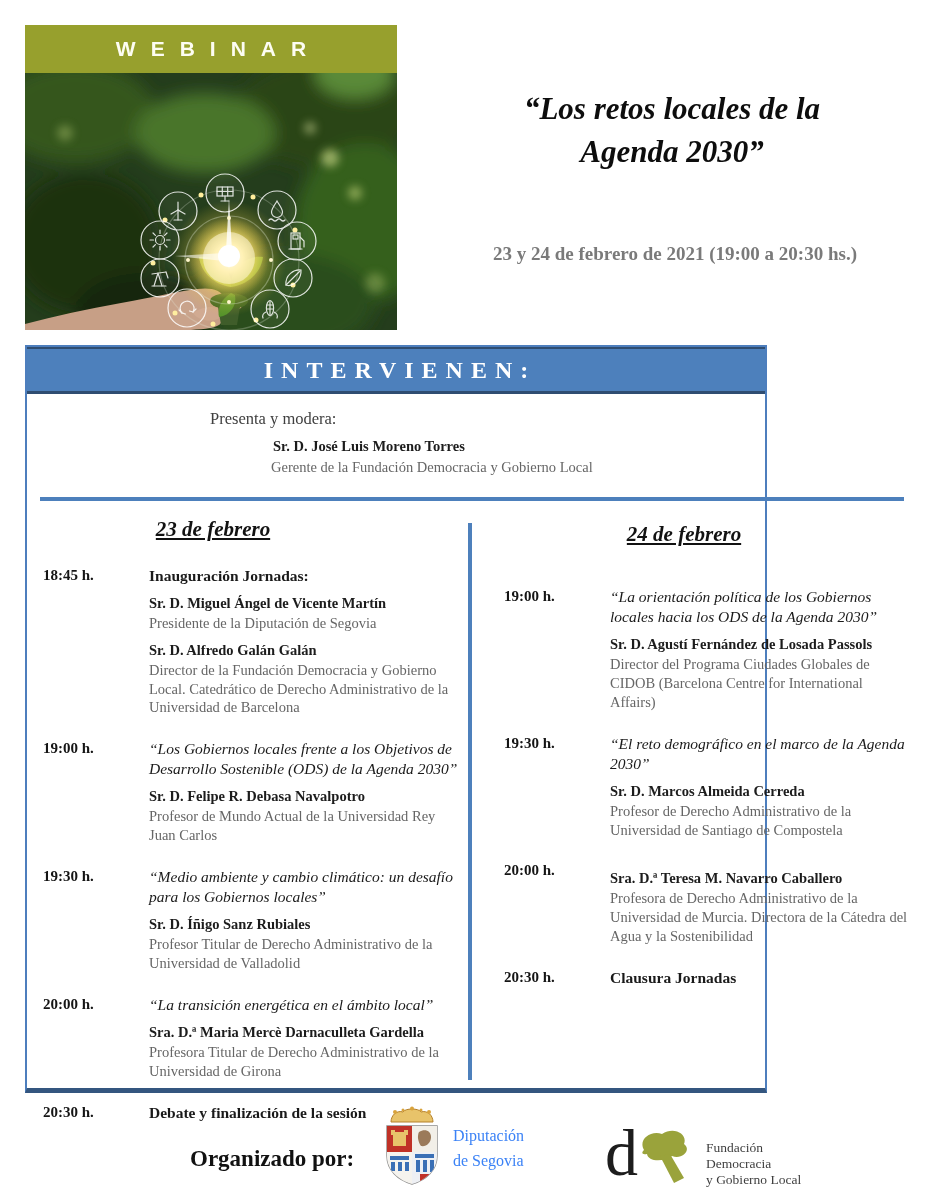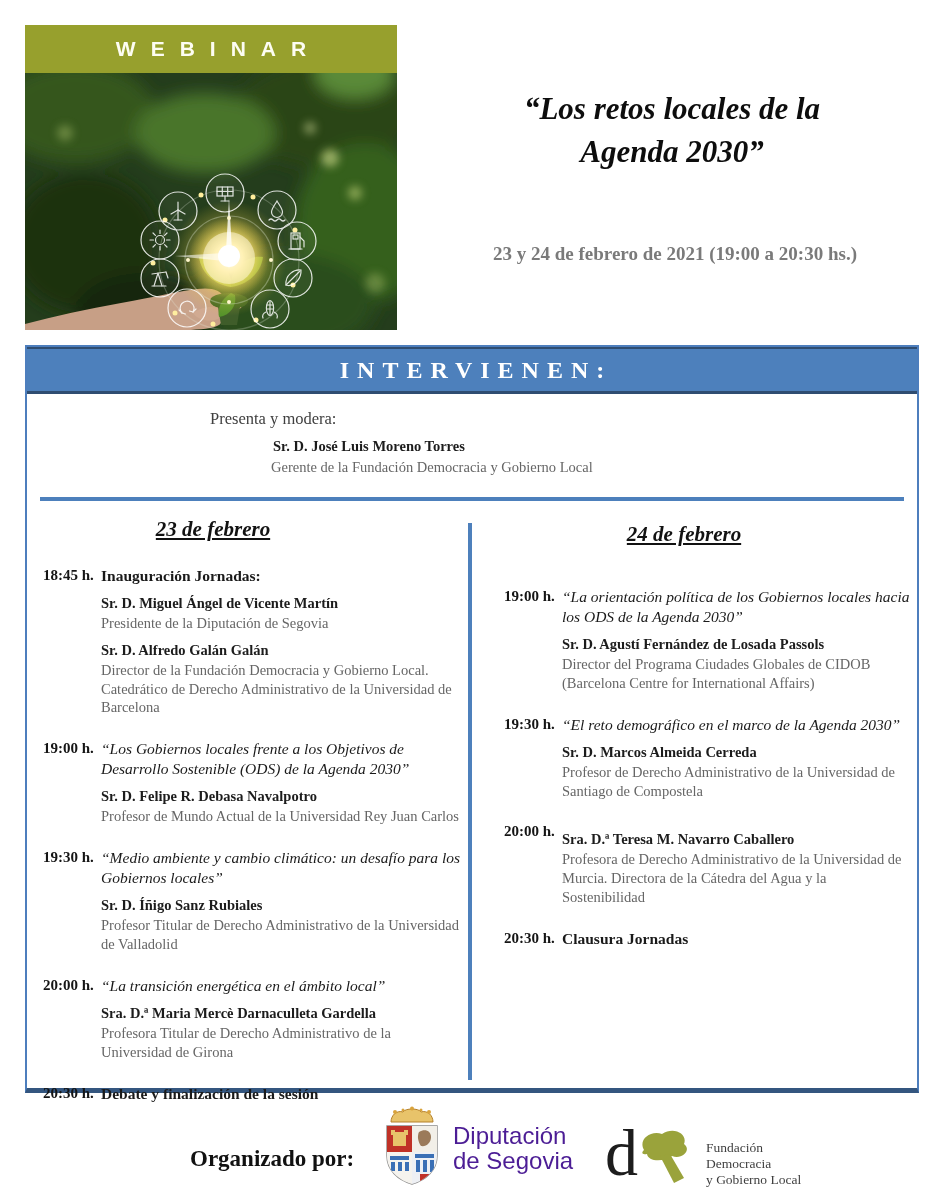--- a/index.html
+++ b/index.html
@@ -13,54 +13,54 @@
         letter-spacing:15px;padding-left:15px;box-sizing:border-box;color:#fdfdf2;}
   .hero{position:absolute;left:25px;top:73px;width:372px;height:257px;}
   .hero svg{display:block;}
 
   .main-title{position:absolute;left:500px;top:48px;width:344px;text-align:center;
         font-weight:bold;font-style:italic;font-size:31px;line-height:1.38;color:#0d0d0d;margin-top:40px;}
   .date-line{position:absolute;left:455px;top:243px;width:440px;text-align:center;
         font-weight:bold;font-size:19px;color:#7a7a7a;}
 
   
-  .main-box{position:absolute;left:25px;top:345px;width:894px;height:748px;
+  .main-box{position:absolute;left:25px;top:345px;width:742px;height:748px;
         border:2px solid #4d7ebd;border-bottom:5px solid #34567f;box-sizing:border-box;background:#fff;}
   .intervienen-band{position:absolute;left:0;top:0;width:100%;height:47px;background:#4d80bc;
         border-top:2px solid #2f4d71;border-bottom:3px solid #2f4d71;box-sizing:border-box;
         display:flex;align-items:center;justify-content:center;color:#fff;
         font-weight:bold;font-size:24px;letter-spacing:8px;padding-left:8px;}
   .presenta-label{position:absolute;left:183px;top:62px;font-weight:normal;font-size:16.5px;color:#404040;}
   .presenter-name{position:absolute;left:246px;top:91px;font-weight:bold;font-size:14.5px;color:#1c1c1c;}
   .presenter-role{position:absolute;left:244px;top:112px;font-size:14.5px;color:#666;}
   .hr-blue{position:absolute;left:13px;top:150px;width:864px;height:4px;background:#4d80bc;}
   .col-divider{position:absolute;left:441px;top:176px;width:4px;height:557px;background:#4d80bc;}
 
   .col{position:absolute;}
   .col-left{left:16px;top:170px;width:420px;}
   .col-right{left:477px;top:175px;width:406px;}
   .day-heading{font-weight:bold;font-style:italic;font-size:21px;color:#121212;
         width:220px;text-align:center;margin:0 0 24px 60px;text-decoration:underline;}
   .col-right .day-heading{margin:0 0 40px 70px;}
 
-  .entry{display:flex;margin-bottom:22px;font-size:14.5px;line-height:1.3;}
+  .entry{display:flex;margin-bottom:22px;font-size:14.5px;line-height:1.3;gap:48px;}
   .entry .time{flex:0 0 58px;font-weight:bold;font-size:15px;color:#151515;}
   .entry .content{flex:1;}
   .etitle{font-size:15.5px;color:#1a1a1a;}
   .etitle.t-italic{font-style:italic;}
   .etitle.t-bold{font-weight:bold;font-size:15.5px;}
   .speaker{margin-top:8px;}
   .speaker .name{font-weight:bold;color:#1c1c1c;}
   .speaker .role{color:#666;margin-top:1px;}
 
   
   .organizado{position:absolute;left:190px;top:1146px;font-weight:bold;font-size:23px;color:#111;}
   .segovia-logo{position:absolute;left:383px;top:1106px;display:flex;align-items:center;}
-  .segovia-text{margin-left:12px;font-family:Liberation Sans, sans-serif;font-size:24px;
-        line-height:25px;color:#4c1d95;}
+  .segovia-text{margin-left:12px;font-family:Liberation Serif, serif;font-size:16px;
+        line-height:25px;color:#3b82f6;}
   .fundacion-logo{position:absolute;left:605px;top:1124px;display:flex;align-items:flex-start;}
   .fundacion-d{font-family:"Liberation Serif",serif;font-size:66px;line-height:58px;color:#1d1d1d;}
   .fundacion-tree{margin-left:-4px;margin-top:4px;}
   .fundacion-text{margin-left:14px;margin-top:16px;font-size:13.5px;line-height:16px;color:#3f3f3f;}
 </style>
 </head>
 <body>
 
 <div class="page">
 

